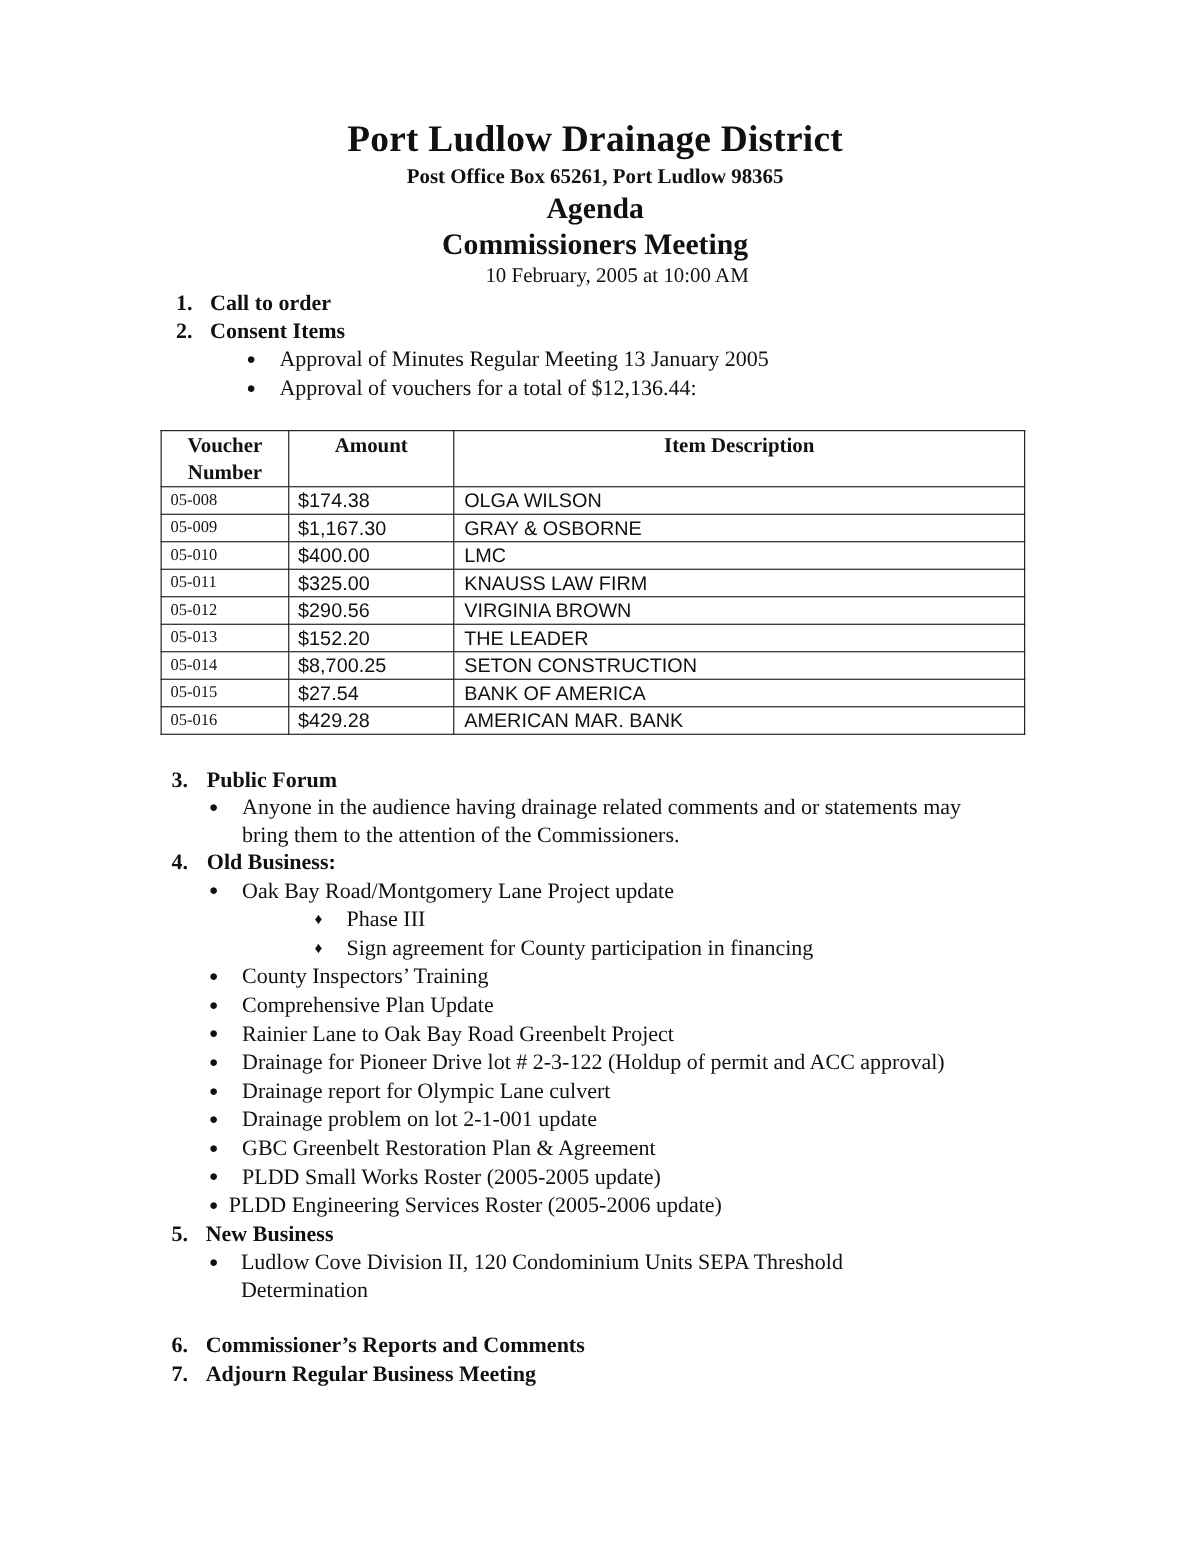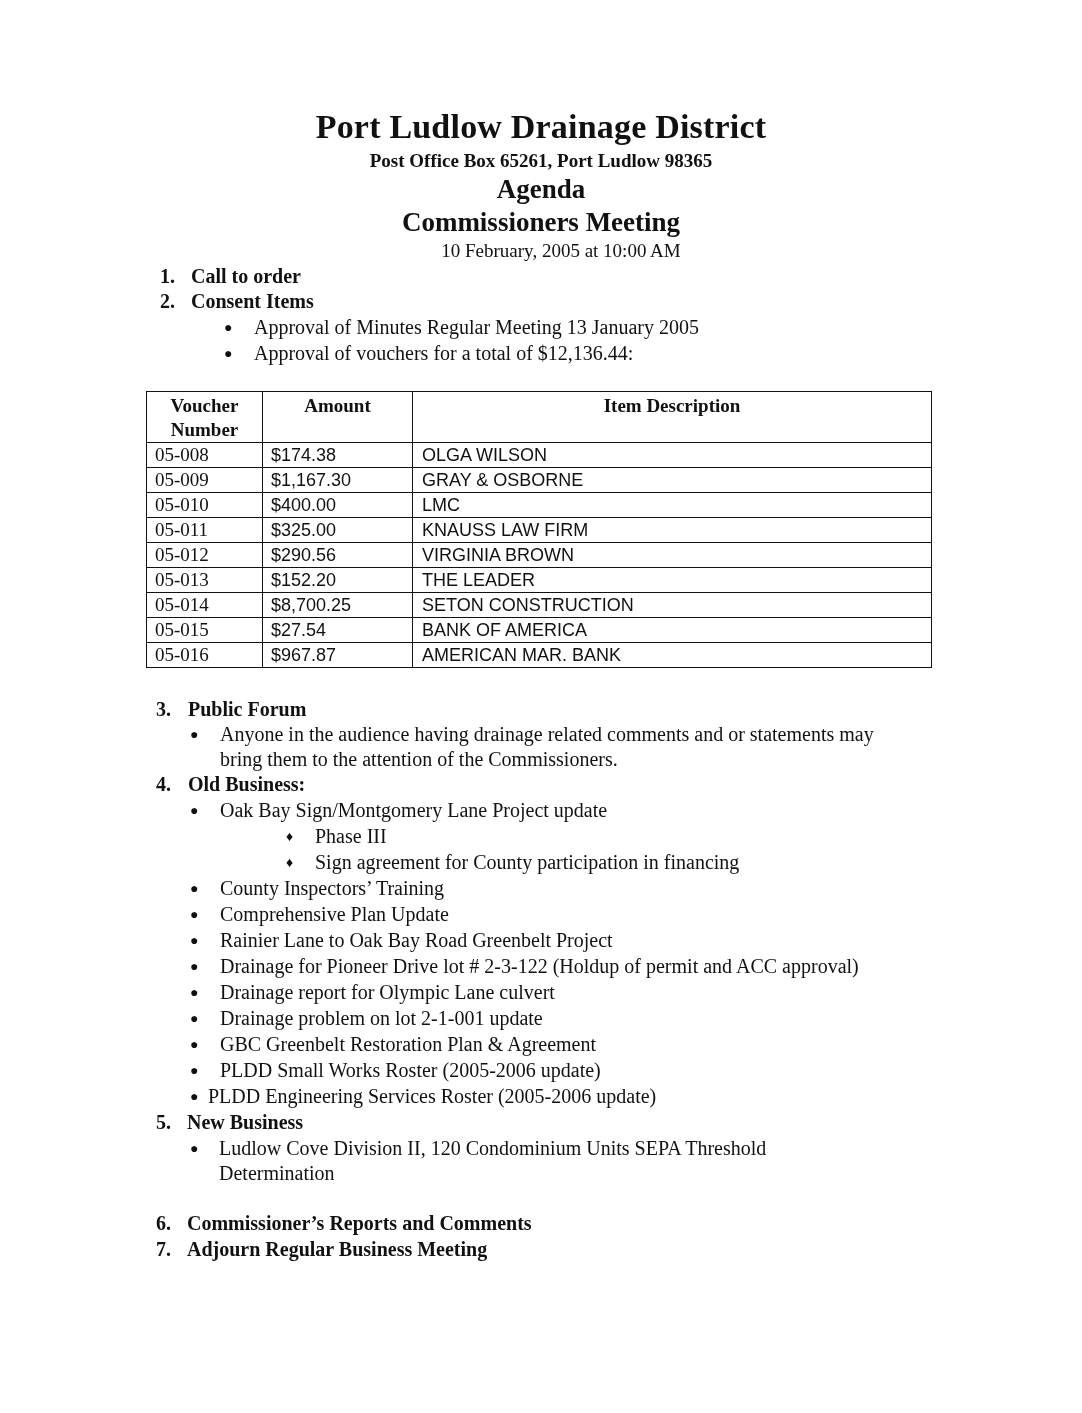--- a/index.html
+++ b/index.html
@@ -25,21 +25,21 @@
     border-collapse: collapse; table-layout: fixed;
   }
   table.vouchers td, table.vouchers th {
     border: 1.5px solid #111; padding: 0 0 0 8px; height: 24px;
     vertical-align: middle;
   }
   table.vouchers th {
     font-family: "Liberation Serif", serif; font-weight: bold; font-size: 19px;
     text-align: center; vertical-align: top; height: 48px; padding: 2px 0 0 0; line-height: 24px;
   }
-  table.vouchers td.vno { font-family: "Liberation Serif", serif; font-size: 19px; margin-left: 44px; }
+  table.vouchers td.vno { font-family: "Liberation Serif", serif; font-size: 15px; margin-left: 44px; }
   table.vouchers td.amt, table.vouchers td.desc { font-family: "Liberation Sans", sans-serif; font-size: 18px; }
   table.vouchers td.desc { padding-left: 9px; }
 </style>
 </head>
 <body>
 
 <div class="abs center title">Port Ludlow Drainage District</div>
 <div class="abs center address">Post Office Box 65261, Port Ludlow 98365</div>
 <div class="abs center agenda">Agenda</div>
 <div class="abs center meeting">Commissioners Meeting</div>
@@ -105,58 +105,58 @@
     <td class="amt">$8,700.25</td>
     <td class="desc">SETON CONSTRUCTION</td>
   </tr>
   <tr>
     <td class="vno">05-015</td>
     <td class="amt">$27.54</td>
     <td class="desc">BANK OF AMERICA</td>
   </tr>
   <tr>
     <td class="vno">05-016</td>
-    <td class="amt">$967.87</td>
+    <td class="amt">$429.28</td>
     <td class="desc">AMERICAN MAR. BANK</td>
   </tr>
 </tbody>
   </table>
 
 <div class="abs num" style="left:156px; top:698px;">3.</div>
 <div class="abs num" style="left:188px; top:698px;">Public Forum</div>
 <div class="abs bullet" style="left:190px; top:727px;">●</div>
 <div class="abs item" style="left:220px; top:723px;">Anyone in the audience having drainage related comments and or statements may</div>
 <div class="abs item" style="left:220px; top:748px;text-align:right;">bring them to the attention of the Commissioners.</div>
 
 <div class="abs num" style="left:156px; top:773px;">4.</div>
 <div class="abs num" style="left:188px; top:773px;">Old Business:</div>
 
 <div class="abs bullet" style="left:190px; top:803px;">●</div>
-<div class="abs item" style="left:220px; top:799px;">Oak Bay Sign/Montgomery Lane Project update</div>
+<div class="abs item" style="left:220px; top:799px;">Oak Bay Road/Montgomery Lane Project update</div>
 <div class="abs diamond" style="left:286px; top:829px;">♦</div>
 <div class="abs item" style="left:315px; top:825px;">Phase III</div>
 <div class="abs diamond" style="left:286px; top:855px;">♦</div>
 <div class="abs item" style="left:315px; top:851px;">Sign agreement for County participation in financing</div>
 
 <div class="abs bullet" style="left:190px; top:881px;">●</div>
 <div class="abs item" style="left:220px; top:877px;">County Inspectors’ Training</div>
 <div class="abs bullet" style="left:190px; top:907px;">●</div>
 <div class="abs item" style="left:220px; top:903px;">Comprehensive Plan Update</div>
 <div class="abs bullet" style="left:190px; top:933px;">●</div>
 <div class="abs item" style="left:220px; top:929px;">Rainier Lane to Oak Bay Road Greenbelt Project</div>
 <div class="abs bullet" style="left:190px; top:959px;">●</div>
 <div class="abs item" style="left:220px; top:955px;">Drainage for Pioneer Drive lot # 2-3-122 (Holdup of permit and ACC approval)</div>
 <div class="abs bullet" style="left:190px; top:985px;">●</div>
 <div class="abs item" style="left:220px; top:981px;">Drainage report for Olympic Lane culvert</div>
 <div class="abs bullet" style="left:190px; top:1011px;">●</div>
 <div class="abs item" style="left:220px; top:1007px;">Drainage problem on lot 2-1-001 update</div>
 <div class="abs bullet" style="left:190px; top:1037px;">●</div>
 <div class="abs item" style="left:220px; top:1033px;">GBC Greenbelt Restoration Plan &amp; Agreement</div>
 <div class="abs bullet" style="left:190px; top:1063px;">●</div>
-<div class="abs item" style="left:220px; top:1059px;">PLDD Small Works Roster (2005-2006 update)</div>
+<div class="abs item" style="left:220px; top:1059px;">PLDD Small Works Roster (2005-2005 update)</div>
 <div class="abs bullet" style="left:190px; top:1089px;">●</div>
 <div class="abs item" style="left:208px; top:1085px;">PLDD Engineering Services Roster (2005-2006 update)</div>
 
 <div class="abs num" style="left:156px; top:1111px;">5.</div>
 <div class="abs num" style="left:187px; top:1111px;">New Business</div>
 <div class="abs bullet" style="left:190px; top:1141px;">●</div>
 <div class="abs item" style="left:219px; top:1137px;">Ludlow Cove Division II, 120 Condominium Units SEPA Threshold</div>
 <div class="abs item" style="left:219px; top:1162px;">Determination</div>
 
 <div class="abs num" style="left:156px; top:1212px;">6.</div>

